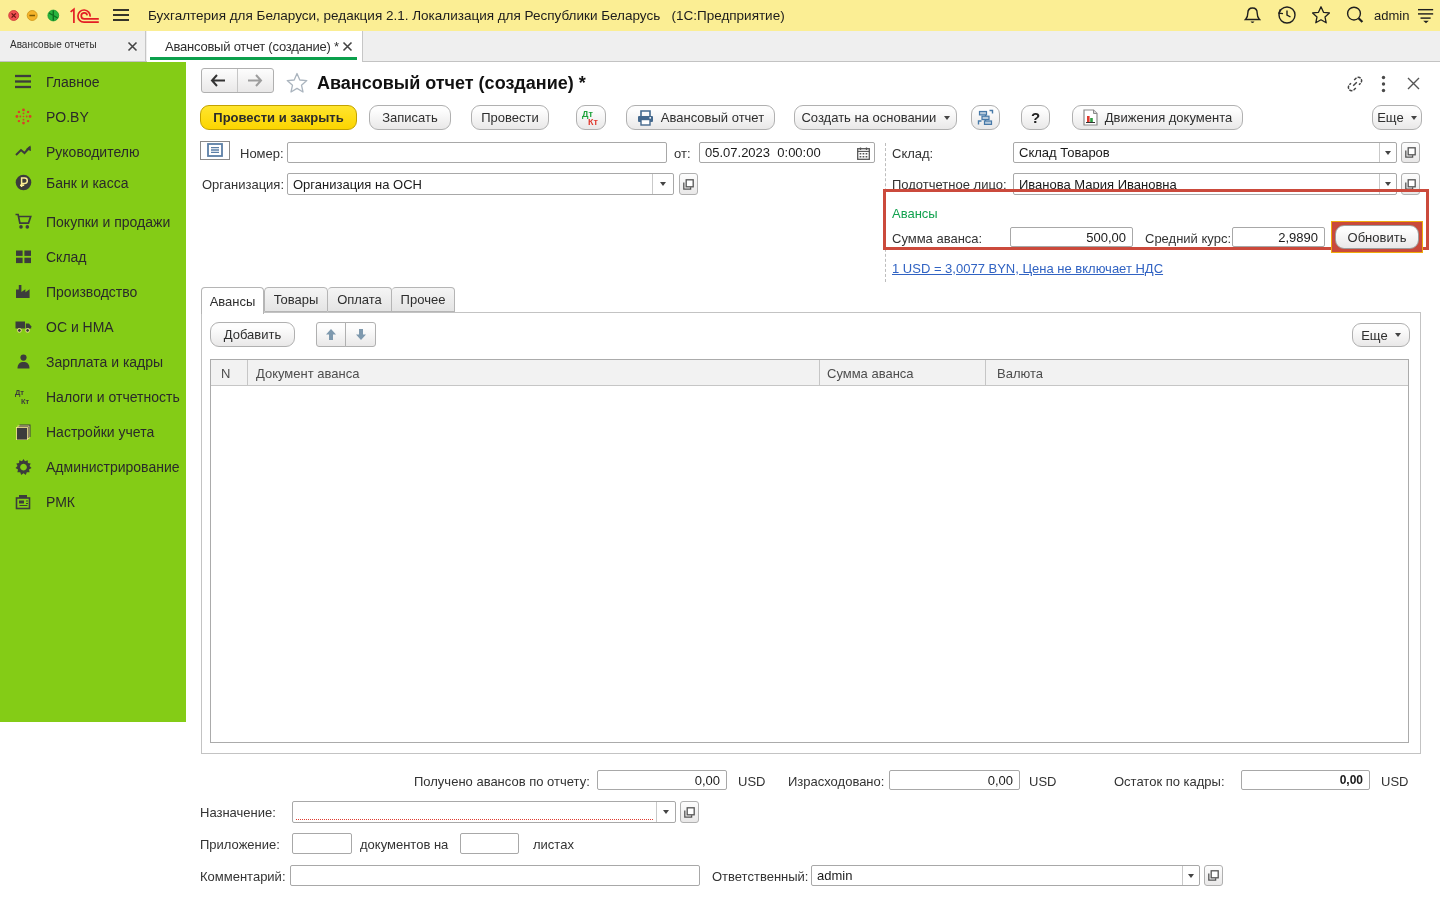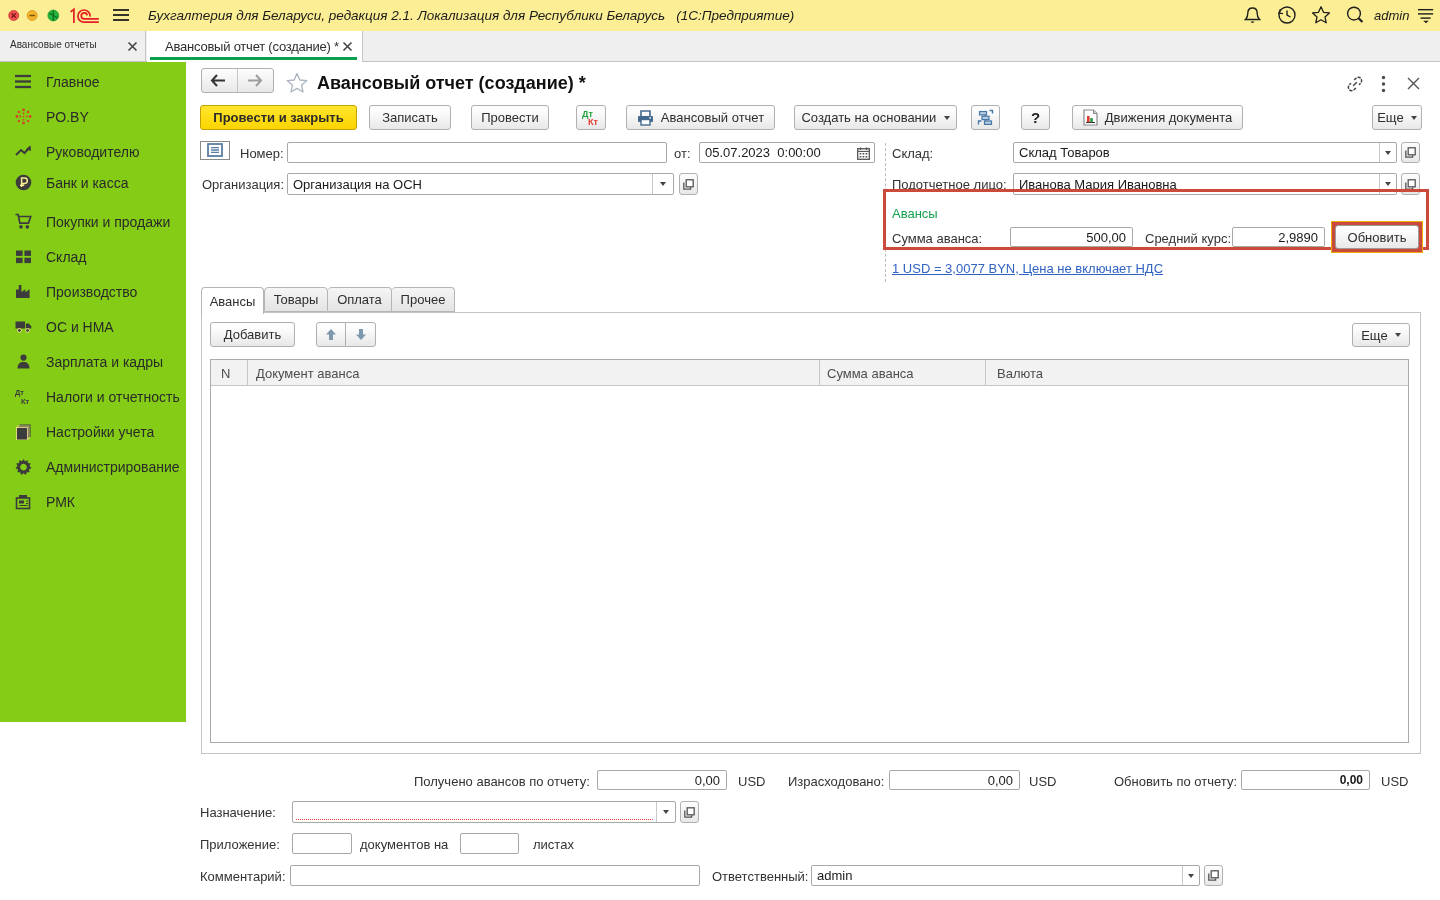--- a/index.html
+++ b/index.html
@@ -1,24 +1,24 @@
 <!DOCTYPE html>
 <html><head>
 <meta charset="utf-8">
 <style>
 * { margin:0; padding:0; box-sizing:border-box; }
 html,body { width:1440px; height:900px; overflow:hidden; font-family:"Liberation Sans",sans-serif; background:#fff; }
 .abs { position:absolute; }
-#topbar { position:absolute; left:0; top:0; width:1440px; height:31px; background:#fbee94;font-style:italic; }
+#topbar { position:absolute; left:0; top:0; width:1440px; height:31px; background:#fbee94; }
 #tabbar { position:absolute; left:0; top:31px; width:1440px; height:31px; background:#efefef; border-bottom:1px solid #c3c3c3; }
 #sidebar { position:absolute; left:0; top:62px; width:186px; height:660px; background:#84cc16; }
 #content { position:absolute; left:186px; top:62px; width:1254px; height:838px; background:#fff; }
 .ttl { font-size:13px; color:#1c1c1c; }
 .lbl { font-size:13px; color:#333; white-space:nowrap; }
-.btn { position:absolute; display:flex; align-items:center; justify-content:center; border:1px solid #b0b0b0; border-radius:3px; background:linear-gradient(#fdfdfd 20%,#e9e8e8); font-size:13px; color:#2e2e2e; white-space:nowrap; }
+.btn { position:absolute; display:flex; align-items:center; justify-content:center; border:1px solid #b0b0b0; border-radius:9px; background:linear-gradient(#fdfdfd 20%,#e9e8e8); font-size:13px; color:#2e2e2e; white-space:nowrap; }
 .ybtn { border:1px solid #c3a200; background:linear-gradient(#ffe52e,#fcd500); font-weight:bold; color:#2b2b2b; }
 .inp { position:absolute; background:#fff; border:1px solid #a8a8a8; border-radius:2px; font-size:13px; color:#1a1a1a; display:flex; align-items:center; }
 .inp .txt { padding-left:5px; overflow:hidden; white-space:nowrap; }
 .dd { position:absolute; right:0; top:0; bottom:0; width:17px; border-left:1px solid #c9c9c9; display:flex; align-items:center; justify-content:center; }
 .dd:after { content:""; width:0; height:0; border-left:3.5px solid transparent; border-right:3.5px solid transparent; border-top:4px solid #444; }
 .openbtn { position:absolute; width:19px; border:1px solid #b0b0b0; border-radius:3px; background:linear-gradient(#fdfdfd,#e9e8e8); display:flex; align-items:center; justify-content:center; }
 .menu-item { position:absolute; left:0; width:186px; height:35px; display:flex; align-items:center; }
 .menu-item .mi { position:absolute; left:15px; width:17px; height:17px; }
 .menu-item .mt { position:absolute; left:46px; font-size:14px; color:#2a2a2a; white-space:nowrap; }
 .thead { font-size:13px; color:#4d4d4d; }
@@ -392,21 +392,21 @@
   <div class="abs lbl" style="left:228px;top:712px">Получено авансов по отчету:</div>
   <div class="inp" style="left:411px;top:708px;width:130px;height:20px">
       <span style="position:absolute;right:6px">0,00</span>
     </div>
   <div class="abs lbl" style="left:552px;top:712px">USD</div>
   <div class="abs lbl" style="left:602px;top:712px">Израсходовано:</div>
   <div class="inp" style="left:703px;top:708px;width:131px;height:20px">
       <span style="position:absolute;right:6px">0,00</span>
     </div>
   <div class="abs lbl" style="left:843px;top:712px">USD</div>
-  <div class="abs lbl" style="left:928px;top:712px">Обновить по отчету:</div>
+  <div class="abs lbl" style="left:928px;top:712px">Остаток по кадры:</div>
   <div class="inp" style="left:1055px;top:708px;width:129px;height:20px">
       <span style="position:absolute;right:6px;font-weight:bold;font-size:12px">0,00</span>
     </div>
   <div class="abs lbl" style="left:1195px;top:712px">USD</div>
 
   <div class="abs lbl" style="left:14px;top:743px">Назначение:</div>
   <div class="inp" style="left:106px;top:739px;width:384px;height:22px">
       <span class="dd" style="width:19px"></span>
       <div class="abs" style="left:3px;right:22px;bottom:2px;border-bottom:1px dotted #e03a2f"></div>
     </div>

